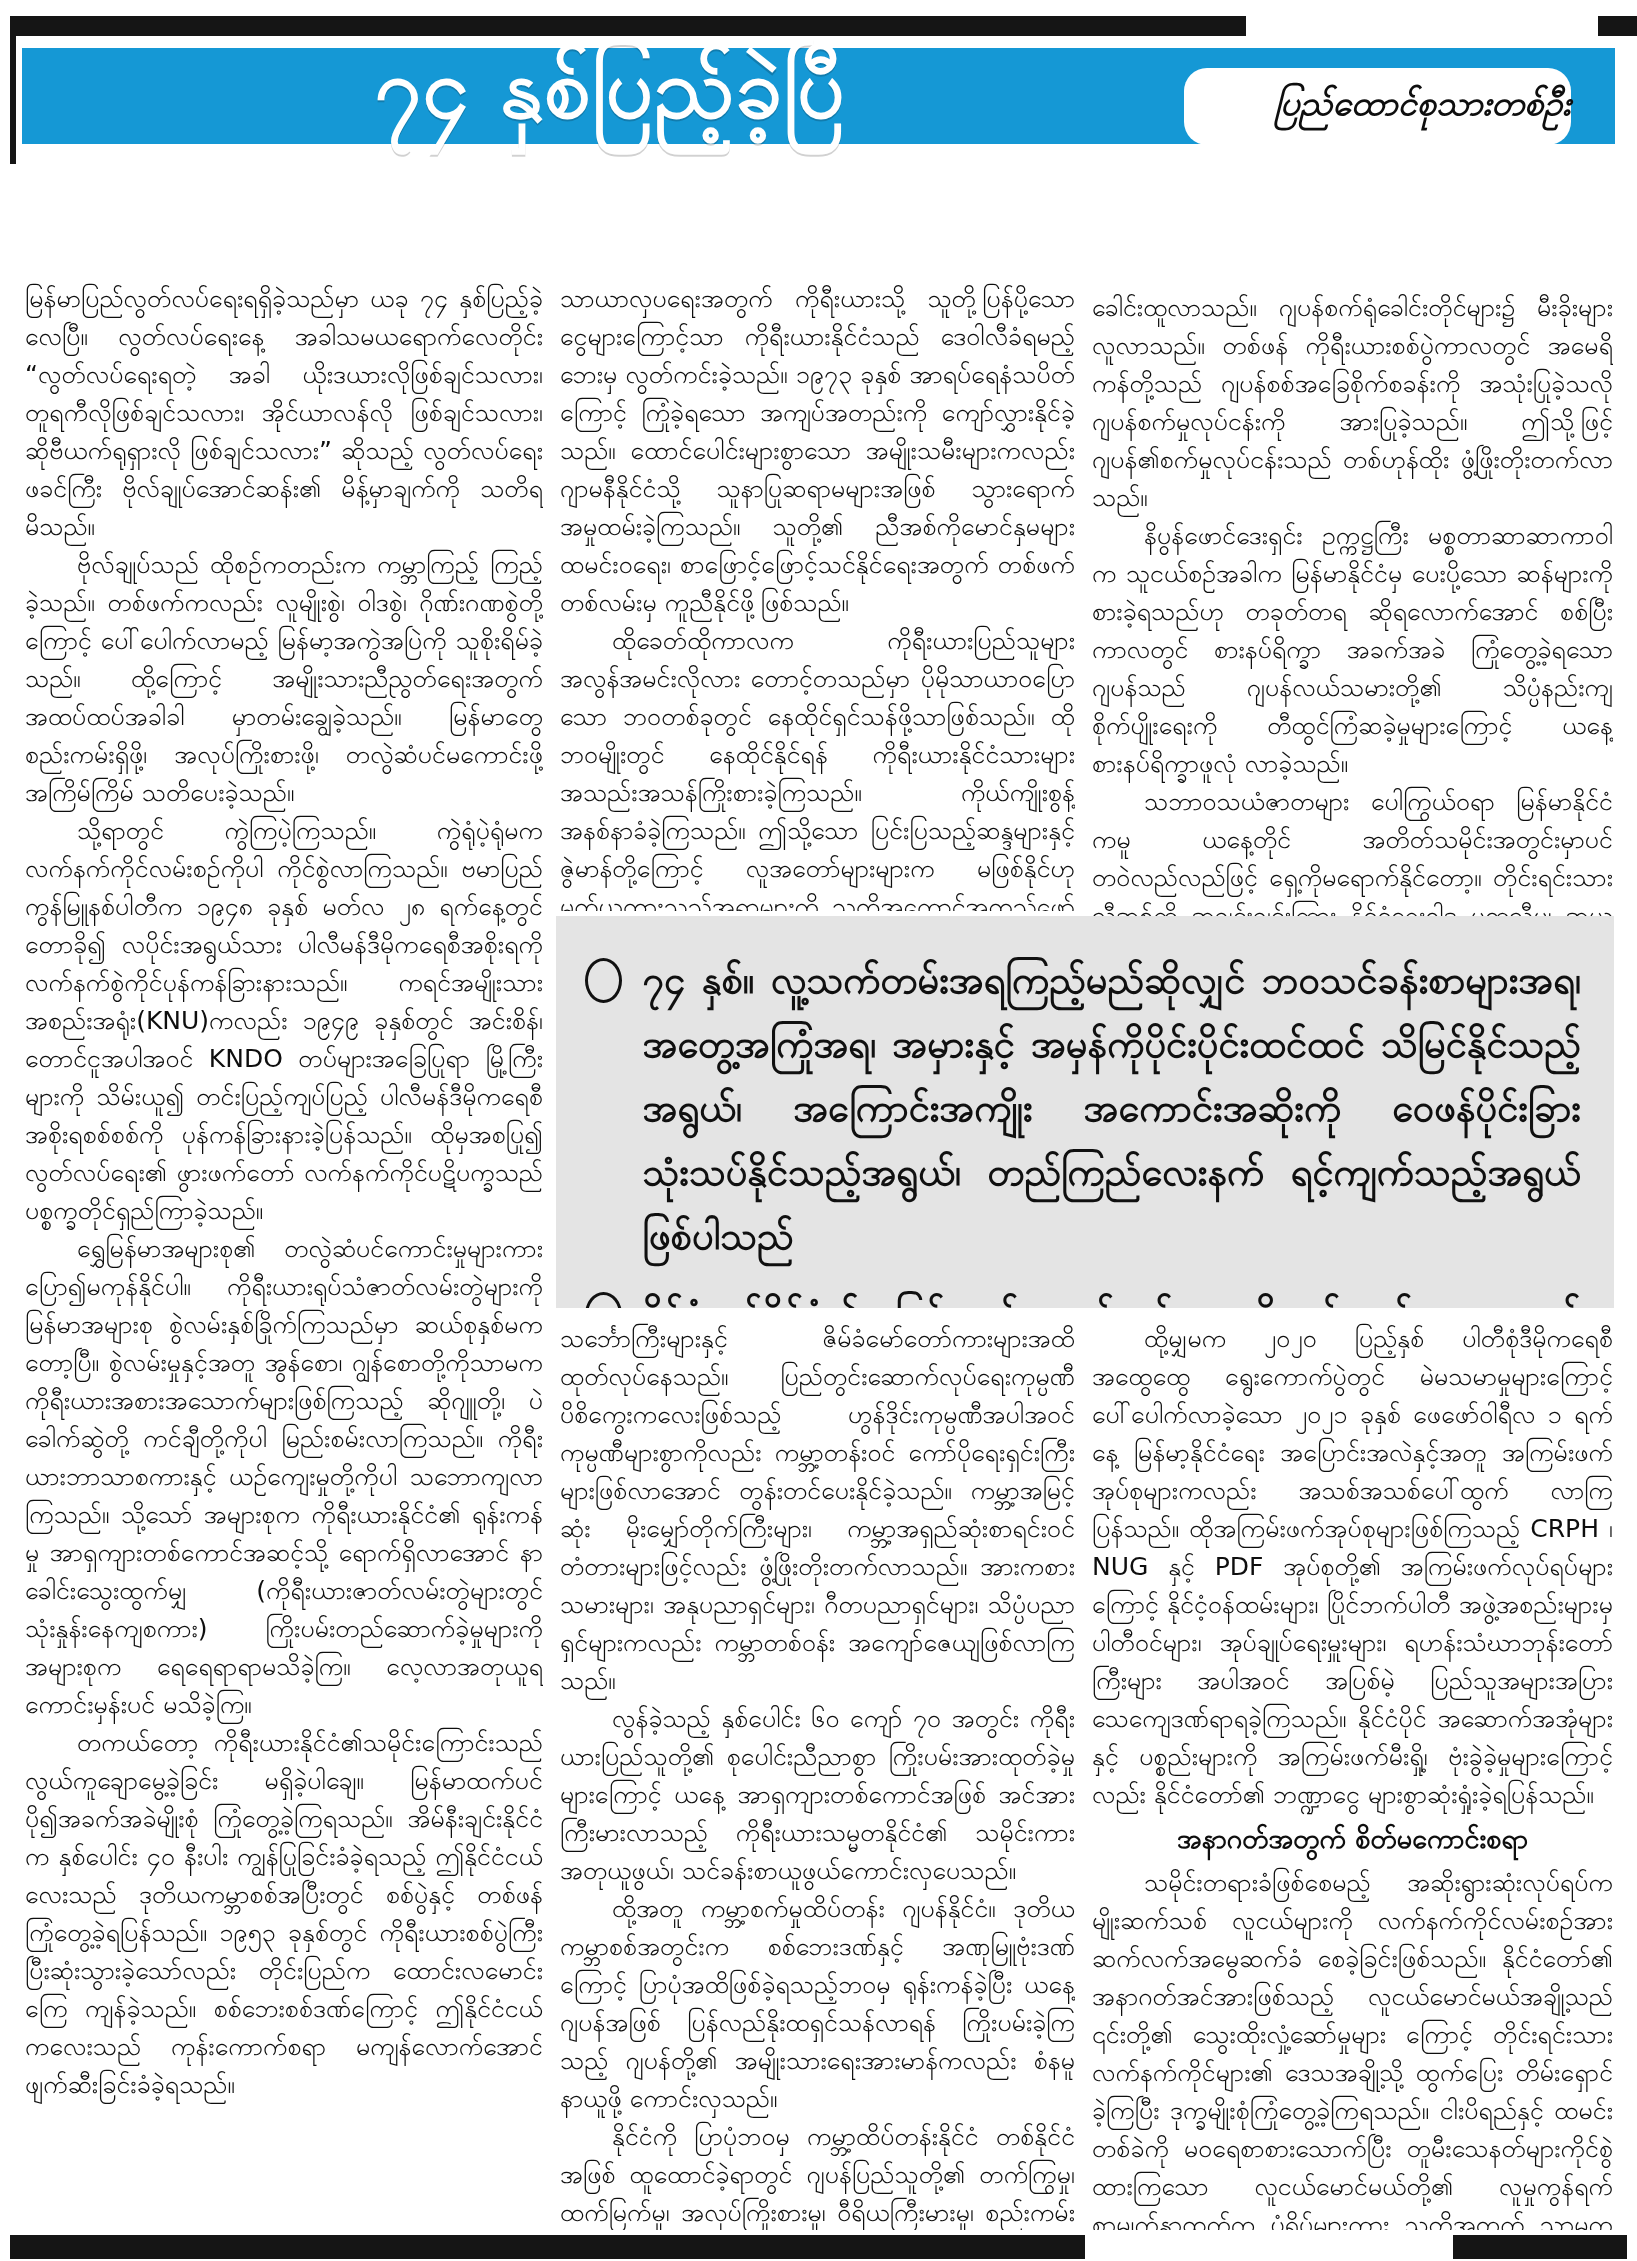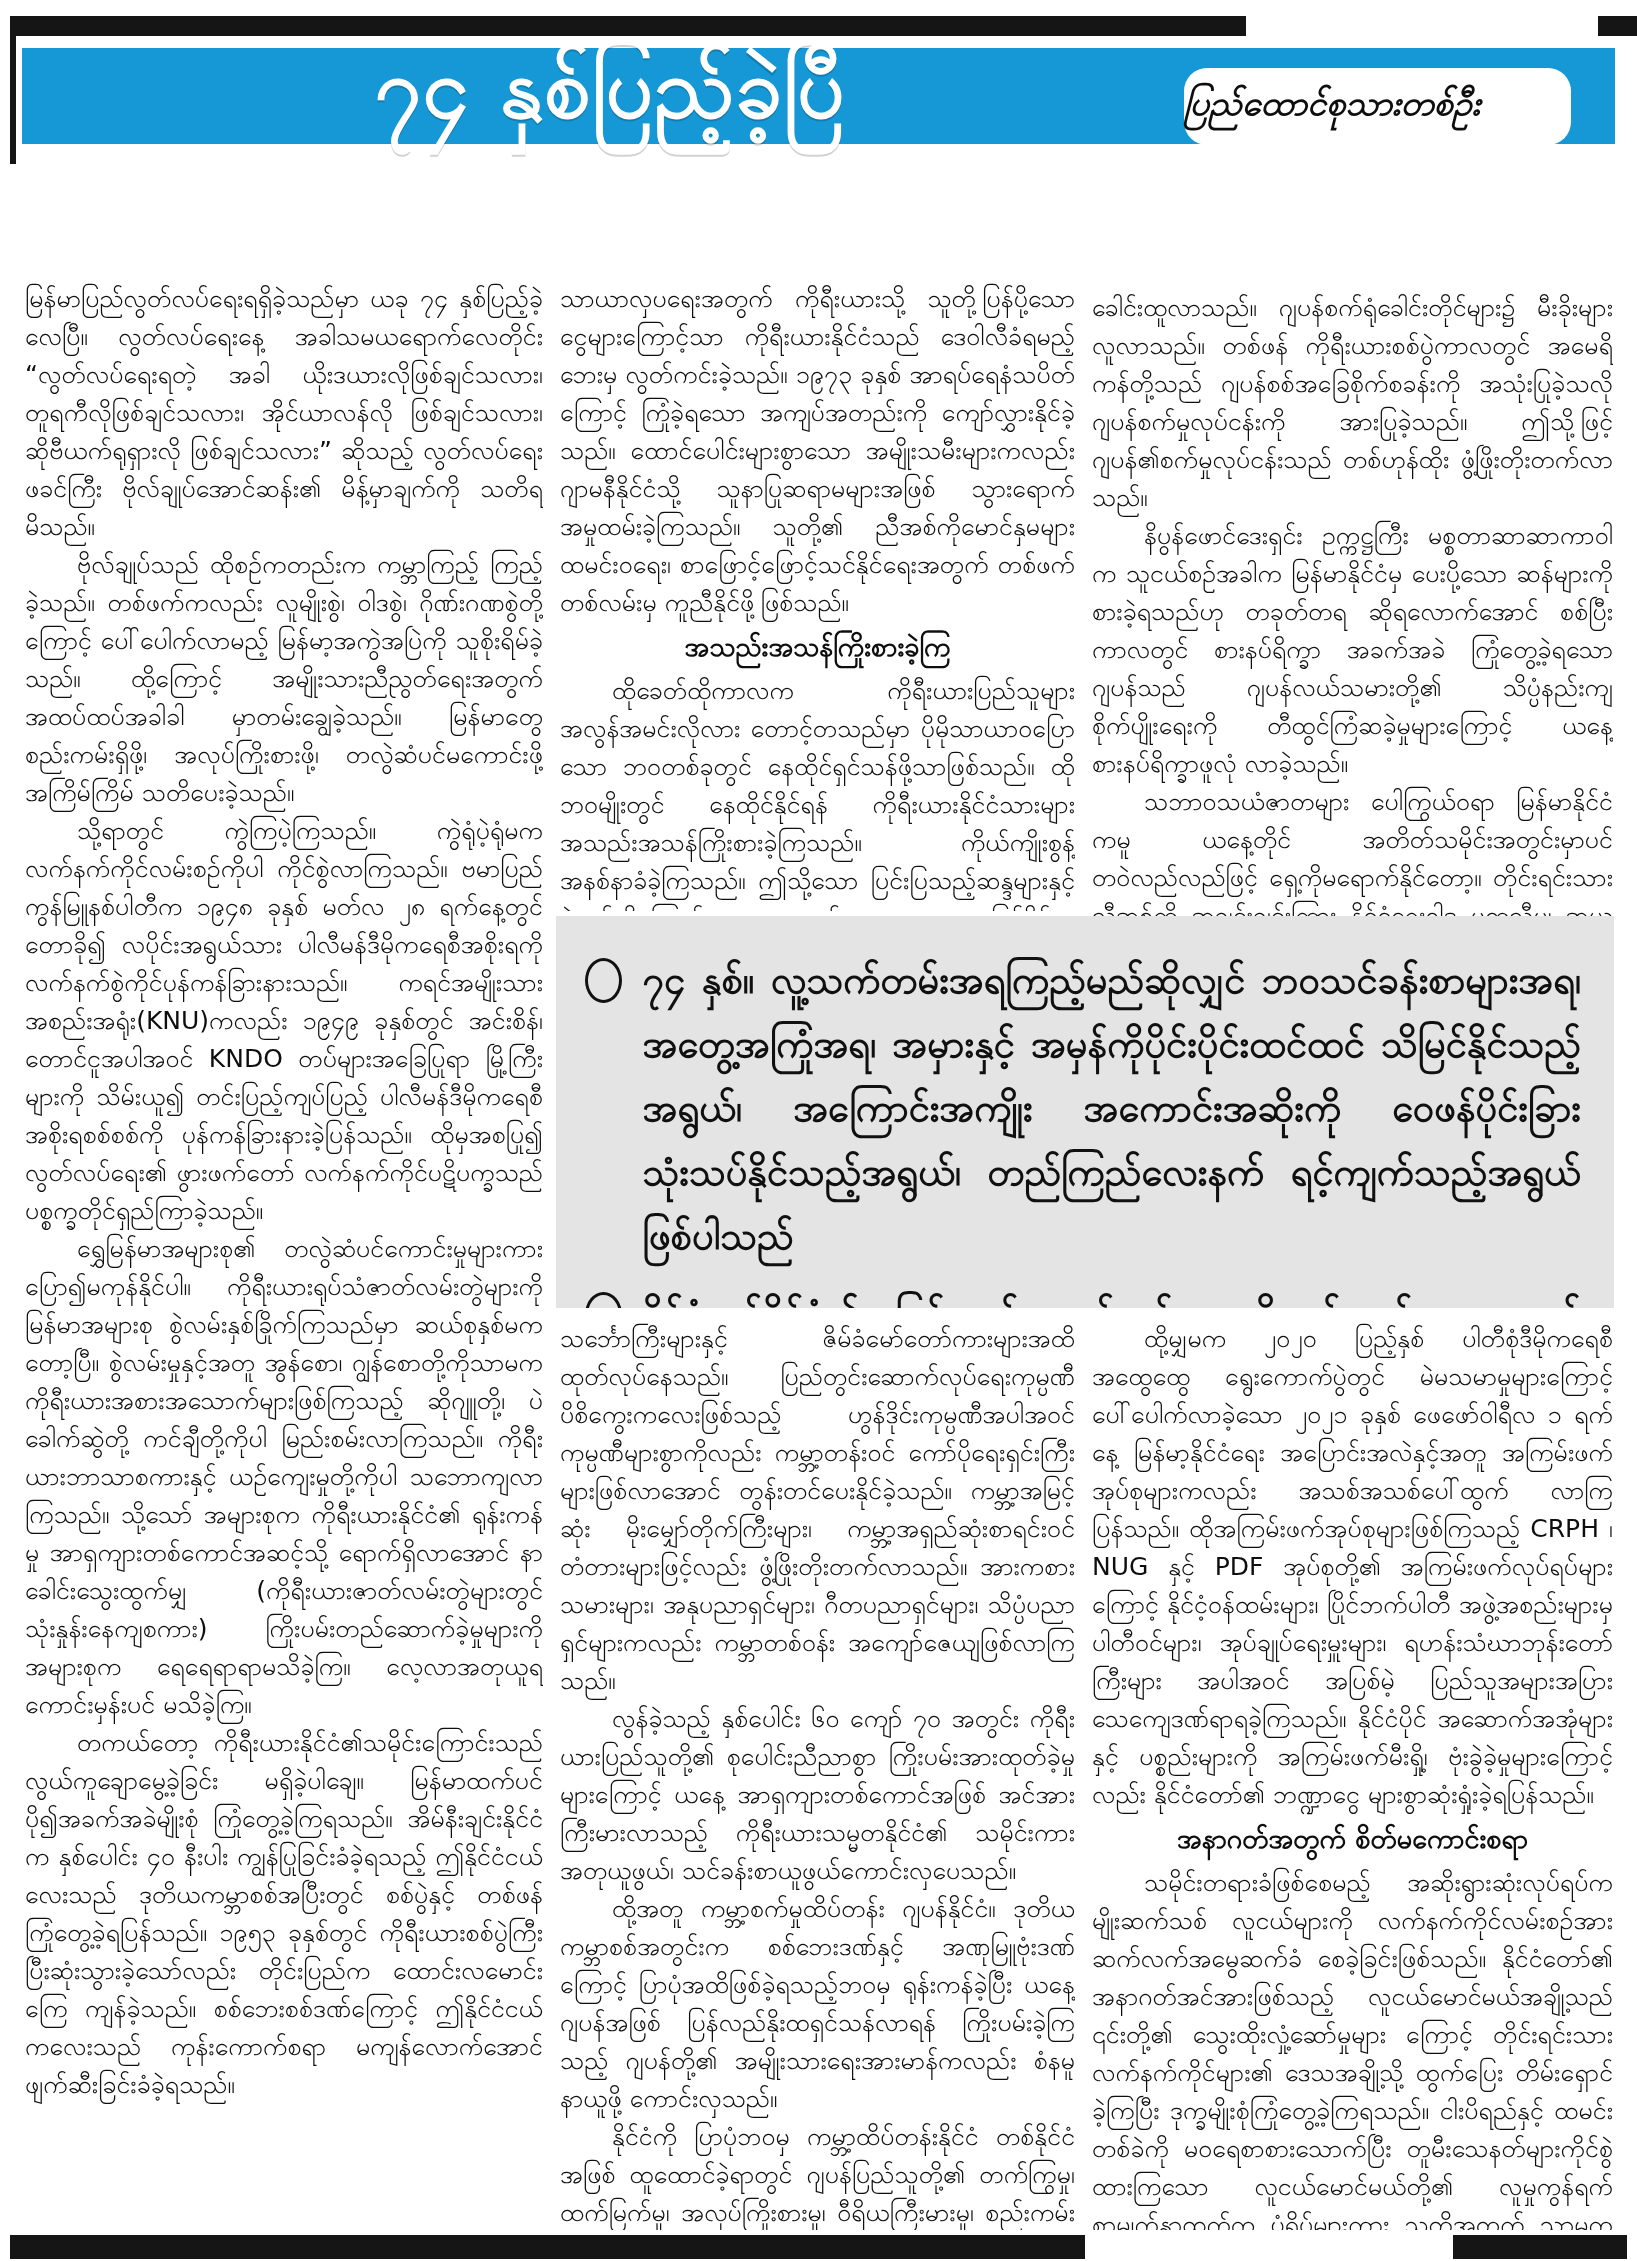--- a/index.html
+++ b/index.html
@@ -28,21 +28,21 @@
   .banner-title{
     position:absolute;left:0;right:417px;top:0;bottom:0;
     display:flex;align-items:center;justify-content:center;
     color:#ffffff;font-size:83px;font-weight:bold;letter-spacing:1.1px;
     text-shadow:0 2.2px 0 rgba(0,0,0,0.18);
     white-space:nowrap;
   }
   .byline-box{
     position:absolute;right:44px;top:20px;width:387px;height:77px;
     background:#ffffff;border-radius:23px;
-    display:flex;align-items:center;justify-content:flex-start;
+    display:flex;align-items:center;justify-content:flex-end;
   }
   .byline-box span{
     font-size:34px;font-weight:bold;font-style:italic;color:#0e0e0e;white-space:nowrap;
   }
 
   
   .col{
     position:absolute;
     overflow:hidden;
     font-size:25px;
@@ -105,21 +105,20 @@
 
   <div class="col col-1">
       <p class="para">မြန်မာပြည်လွတ်လပ်ရေးရရှိခဲ့သည်မှာ ယခု ၇၄ နှစ်ပြည့်ခဲ့လေပြီ။ လွတ်လပ်ရေးနေ့ အခါသမယရောက်လေတိုင်း “လွတ်လပ်ရေးရတဲ့ အခါ ယိုးဒယားလိုဖြစ်ချင်သလား၊ တူရကီလိုဖြစ်ချင်သလား၊ အိုင်ယာလန်လို ဖြစ်ချင်သလား၊ ဆိုဗီယက်ရုရှားလို ဖြစ်ချင်သလား” ဆိုသည့် လွတ်လပ်ရေးဖခင်ကြီး ဗိုလ်ချုပ်အောင်ဆန်း၏ မိန့်မှာချက်ကို သတိရမိသည်။</p>
       <p class="para indent">ဗိုလ်ချုပ်သည် ထိုစဉ်ကတည်းက ကမ္ဘာကြည့် ကြည့်ခဲ့သည်။ တစ်ဖက်ကလည်း လူမျိုးစွဲ၊ ဝါဒစွဲ၊ ဂိုဏ်းဂဏစွဲတို့ကြောင့် ပေါ်ပေါက်လာမည့် မြန်မာ့အကွဲအပြဲကို သူစိုးရိမ်ခဲ့သည်။ ထို့ကြောင့် အမျိုးသားညီညွတ်ရေးအတွက် အထပ်ထပ်အခါခါ မှာတမ်းချွေခဲ့သည်။ မြန်မာတွေ စည်းကမ်းရှိဖို့၊ အလုပ်ကြိုးစားဖို့၊ တလွဲဆံပင်မကောင်းဖို့ အကြိမ်ကြိမ် သတိပေးခဲ့သည်။</p>
       <p class="para indent">သို့ရာတွင် ကွဲကြပဲ့ကြသည်။ ကွဲရုံပဲ့ရုံမက လက်နက်ကိုင်လမ်းစဉ်ကိုပါ ကိုင်စွဲလာကြသည်။ ဗမာပြည်ကွန်မြူနစ်ပါတီက ၁၉၄၈ ခုနှစ် မတ်လ ၂၈ ရက်နေ့တွင် တောခို၍ လပိုင်းအရွယ်သား ပါလီမန်ဒီမိုကရေစီအစိုးရကို လက်နက်စွဲကိုင်ပုန်ကန်ခြားနားသည်။ ကရင်အမျိုးသား အစည်းအရုံး(KNU)ကလည်း ၁၉၄၉ ခုနှစ်တွင် အင်းစိန်၊ တောင်ငူအပါအဝင် KNDO တပ်များအခြေပြုရာ မြို့ကြီးများကို သိမ်းယူ၍ တင်းပြည့်ကျပ်ပြည့် ပါလီမန်ဒီမိုကရေစီအစိုးရစစ်စစ်ကို ပုန်ကန်ခြားနားခဲ့ပြန်သည်။ ထိုမှအစပြု၍ လွတ်လပ်ရေး၏ ဖွားဖက်တော် လက်နက်ကိုင်ပဋိပက္ခသည် ပစ္စက္ခတိုင်ရှည်ကြာခဲ့သည်။</p>
       <p class="para indent">ရွှေမြန်မာအများစု၏ တလွဲဆံပင်ကောင်းမှုများကား ပြော၍မကုန်နိုင်ပါ။ ကိုရီးယားရုပ်သံဇာတ်လမ်းတွဲများကို မြန်မာအများစု စွဲလမ်းနှစ်ခြိုက်ကြသည်မှာ ဆယ်စုနှစ်မကတော့ပြီ။ စွဲလမ်းမှုနှင့်အတူ အွန်စော၊ ဂျွန်စောတို့ကိုသာမက ကိုရီးယားအစားအသောက်များဖြစ်ကြသည့် ဆိုဂျူတို့၊ ပဲခေါက်ဆွဲတို့ ကင်ချီတို့ကိုပါ မြည်းစမ်းလာကြသည်။ ကိုရီးယားဘာသာစကားနှင့် ယဉ်ကျေးမှုတို့ကိုပါ သဘောကျလာကြသည်။ သို့သော် အများစုက ကိုရီးယားနိုင်ငံ၏ ရုန်းကန်မှု အာရှကျားတစ်ကောင်အဆင့်သို့ ရောက်ရှိလာအောင် နာခေါင်းသွေးထွက်မျှ (ကိုရီးယားဇာတ်လမ်းတွဲများတွင် သုံးနှုန်းနေကျစကား) ကြိုးပမ်းတည်ဆောက်ခဲ့မှုများကို အများစုက ရေရေရာရာမသိခဲ့ကြ။ လေ့လာအတုယူရကောင်းမှန်းပင် မသိခဲ့ကြ။</p>
       <p class="para indent">တကယ်တော့ ကိုရီးယားနိုင်ငံ၏သမိုင်းကြောင်းသည် လွယ်ကူချောမွေ့ခဲ့ခြင်း မရှိခဲ့ပါချေ။ မြန်မာထက်ပင် ပို၍အခက်အခဲမျိုးစုံ ကြုံတွေ့ခဲ့ကြရသည်။ အိမ်နီးချင်းနိုင်ငံက နှစ်ပေါင်း ၄၀ နီးပါး ကျွန်ပြုခြင်းခံခဲ့ရသည့် ဤနိုင်ငံငယ်လေးသည် ဒုတိယကမ္ဘာစစ်အပြီးတွင် စစ်ပွဲနှင့် တစ်ဖန်ကြုံတွေ့ခဲ့ရပြန်သည်။ ၁၉၅၃ ခုနှစ်တွင် ကိုရီးယားစစ်ပွဲကြီး ပြီးဆုံးသွားခဲ့သော်လည်း တိုင်းပြည်က ထောင်းလမောင်းကြေ ကျန်ခဲ့သည်။ စစ်ဘေးစစ်ဒဏ်ကြောင့် ဤနိုင်ငံငယ်ကလေးသည် ကုန်းကောက်စရာ မကျန်လောက်အောင် ဖျက်ဆီးခြင်းခံခဲ့ရသည်။</p>
     </div>
   <div class="col col-2a">
       <p class="para">သာယာလှပရေးအတွက် ကိုရီးယားသို့ သူတို့ပြန်ပို့သော ငွေများကြောင့်သာ ကိုရီးယားနိုင်ငံသည် ဒေဝါလီခံရမည့်ဘေးမှ လွတ်ကင်းခဲ့သည်။ ၁၉၇၃ ခုနှစ် အာရပ်ရေနံသပိတ်ကြောင့် ကြုံခဲ့ရသော အကျပ်အတည်းကို ကျော်လွှားနိုင်ခဲ့သည်။ ထောင်ပေါင်းများစွာသော အမျိုးသမီးများကလည်း ဂျာမနီနိုင်ငံသို့ သူနာပြုဆရာမများအဖြစ် သွားရောက်အမှုထမ်းခဲ့ကြသည်။ သူတို့၏ ညီအစ်ကိုမောင်နှမများ ထမင်းဝရေး၊ စာဖြောင့်ဖြောင့်သင်နိုင်ရေးအတွက် တစ်ဖက်တစ်လမ်းမှ ကူညီနိုင်ဖို့ဖြစ်သည်။</p>
-      <h3 class="heading">အသည်းအသန်ကြိုးစားခဲ့ကြ</h3>
       <p class="para indent">ထိုခေတ်ထိုကာလက ကိုရီးယားပြည်သူများ အလွန်အမင်းလိုလား တောင့်တသည်မှာ ပိုမိုသာယာဝပြောသော ဘဝတစ်ခုတွင် နေထိုင်ရှင်သန်ဖို့သာဖြစ်သည်။ ထိုဘဝမျိုးတွင် နေထိုင်နိုင်ရန် ကိုရီးယားနိုင်ငံသားများ အသည်းအသန်ကြိုးစားခဲ့ကြသည်။ ကိုယ်ကျိုးစွန့် အနစ်နာခံခဲ့ကြသည်။ ဤသို့သော ပြင်းပြသည့်ဆန္ဒများနှင့် ဇွဲမာန်တို့ကြောင့် လူအတော်များများက မဖြစ်နိုင်ဟု မှတ်ယူထားသည့်အရာများကို သူတို့အကောင်အထည်ဖော် လုပ်ဆောင်နိုင်ခဲ့ကြသည်။</p>
     </div>
   <div class="col col-3a">
       <p class="para">ခေါင်းထူလာသည်။ ဂျပန်စက်ရုံခေါင်းတိုင်များ၌ မီးခိုးများ လူလာသည်။ တစ်ဖန် ကိုရီးယားစစ်ပွဲကာလတွင် အမေရိကန်တို့သည် ဂျပန်စစ်အခြေစိုက်စခန်းကို အသုံးပြုခဲ့သလို ဂျပန်စက်မှုလုပ်ငန်းကို အားပြုခဲ့သည်။ ဤသို့ဖြင့် ဂျပန်၏စက်မှုလုပ်ငန်းသည် တစ်ဟုန်ထိုး ဖွံ့ဖြိုးတိုးတက်လာသည်။</p>
       <p class="para indent">နိပွန်ဖောင်ဒေးရှင်း ဥက္ကဋ္ဌကြီး မစ္စတာဆာဆာကာဝါက သူငယ်စဉ်အခါက မြန်မာနိုင်ငံမှ ပေးပို့သော ဆန်များကို စားခဲ့ရသည်ဟု တခုတ်တရ ဆိုရလောက်အောင် စစ်ပြီးကာလတွင် စားနပ်ရိက္ခာ အခက်အခဲ ကြုံတွေ့ခဲ့ရသော ဂျပန်သည် ဂျပန်လယ်သမားတို့၏ သိပ္ပံနည်းကျ စိုက်ပျိုးရေးကို တီထွင်ကြံဆခဲ့မှုများကြောင့် ယနေ့ စားနပ်ရိက္ခာဖူလုံ လာခဲ့သည်။</p>
       <p class="para indent">သဘာဝသယံဇာတများ ပေါကြွယ်ဝရာ မြန်မာနိုင်ငံကမူ ယနေ့တိုင် အတိတ်သမိုင်းအတွင်းမှာပင် တဝဲလည်လည်ဖြင့် ရှေ့ကိုမရောက်နိုင်တော့။ တိုင်းရင်းသားညီအစ်ကို အချင်းချင်းကြား နိုင်ငံရေးဝါဒ မတူညီမှု၊ အယူအဆမတူညီမှုများနှင့် သံသယအမြင်များကြောင့် ပေါ်ပေါက်ခဲ့သော လက်နက်ကိုင်ပဋိပက္ခကို တစ်စတစ်စလျော့ပါး ကင်းစင်သွားအောင် ဆွေးနွေးညှိနှိုင်းအဖြေရှာကြရမည့်အစား ဘေးပယောဂတို့ကြောင့် ပစ္စက္ခကာလတွင် တိုင်းရင်းသားဒေသအချို့၌ တိုက်ပွဲများ တစ်ကျော့ပြန် ပေါ်ပေါက်လာခဲ့ပြန်သည်။ တိုက်ပွဲများကြောင့် ဒေသခံပြည်သူအချို့သည် နေရပ်စွန့်ခွာ ထွက်ပြေးခဲ့ကြရပြန်သည်။</p>
     </div>
 
   <div class="highlight">
       <div class="bullet">

